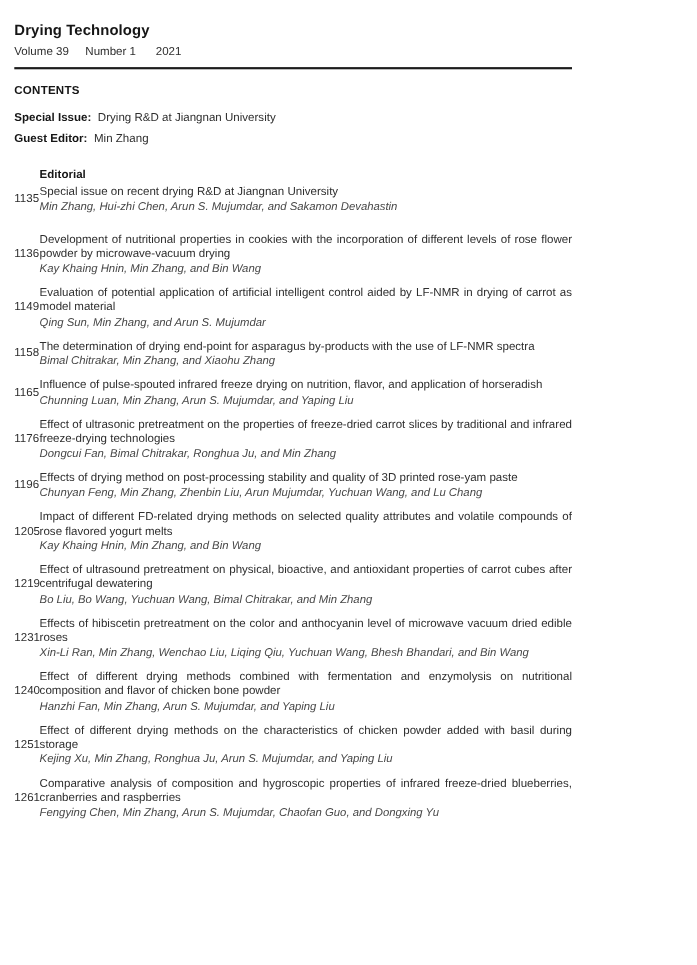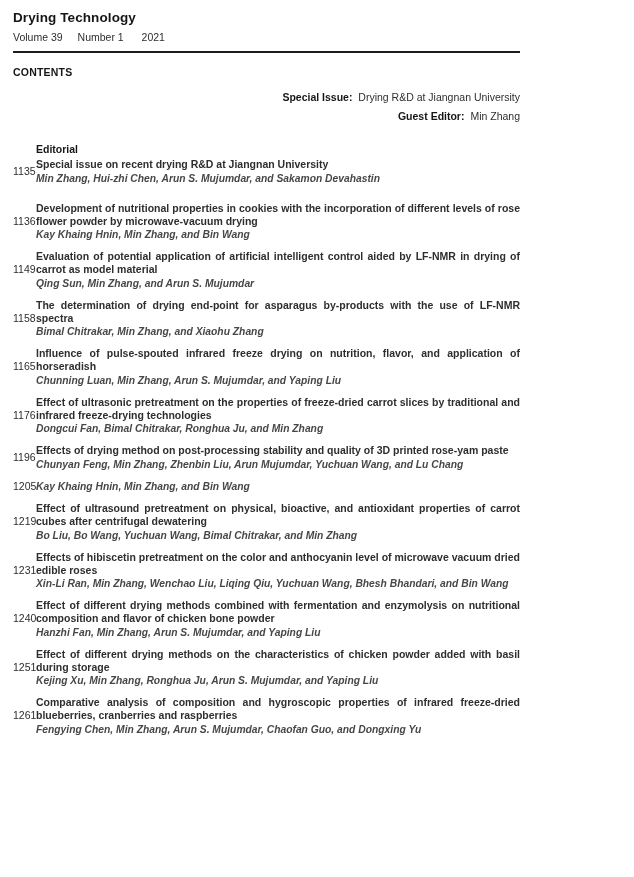--- a/index.html
+++ b/index.html
@@ -12,21 +12,21 @@
     height: 877px;
     font-family: "Liberation Sans", "DejaVu Sans", sans-serif;
     color: #2a2a2a;
     -webkit-font-smoothing: antialiased;
     overflow: hidden;
   }
   .page {
     box-sizing: border-box;
     width: 532px;
     height: 877px;
-    padding: 10px 12px 0 13px;
+    padding: 20px 12px 0 13px;
     background: #ffffff;
   }
   .journal-title {
     font-size: 13.5px;
     font-weight: bold;
     color: #161616;
     letter-spacing: 0.1px;
     margin: 0 0 6px 0;
   }
   .issue-line {
@@ -45,21 +45,20 @@
     font-size: 10.5px;
     font-weight: bold;
     color: #161616;
     letter-spacing: 0.2px;
     margin: 0 0 13px 0;
   }
   .meta-line {
     font-size: 10.5px;
     color: #2e2e2e;
     margin: 0 0 7px 0;
-    text-align: right;
   }
   .meta-line .lbl {
     font-weight: bold;
     color: #161616;
     margin-right: 3px;
   }
   .toc {
     margin-top: 21px;
   }
   .section {
@@ -79,21 +78,20 @@
     line-height: 13px;
   }
   .pnum {
     flex: none;
     width: 23px;
     color: #2e2e2e;
   }
   .ebody {
     flex: 1;
     min-width: 0;
-    font-weight: bold;
   }
   .etitle {
     color: #2e2e2e;
     text-align: justify;
   }
   .eauthors {
     font-style: italic;
     font-size: 10.3px;
     color: #474747;
     margin-top: 0.5px;
@@ -187,20 +185,21 @@
     <span class="pnum">1196</span>
     <div class="ebody">
       <div class="etitle">Effects of drying method on post-processing stability and quality of 3D printed rose-yam paste</div>
       <div class="eauthors">Chunyan Feng, Min Zhang, Zhenbin Liu, Arun Mujumdar, Yuchuan Wang, and Lu Chang</div>
     </div>
   </div>
 
   <div class="entry">
     <span class="pnum">1205</span>
     <div class="ebody">
+      <div class="etitle">Impact of different FD-related drying methods on selected quality attributes and volatile compounds of rose flavored yogurt melts</div>
       <div class="eauthors">Kay Khaing Hnin, Min Zhang, and Bin Wang</div>
     </div>
   </div>
 
   <div class="entry">
     <span class="pnum">1219</span>
     <div class="ebody">
       <div class="etitle">Effect of ultrasound pretreatment on physical, bioactive, and antioxidant properties of carrot cubes after centrifugal dewatering</div>
       <div class="eauthors">Bo Liu, Bo Wang, Yuchuan Wang, Bimal Chitrakar, and Min Zhang</div>
     </div>

